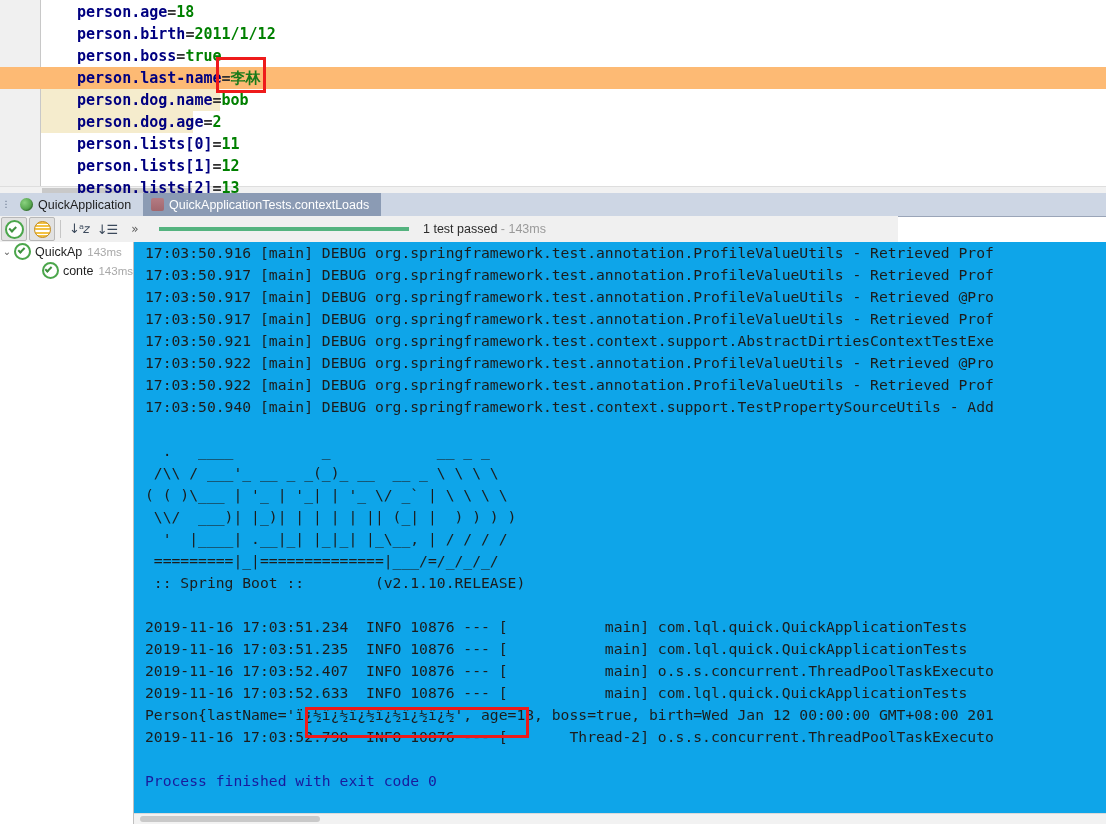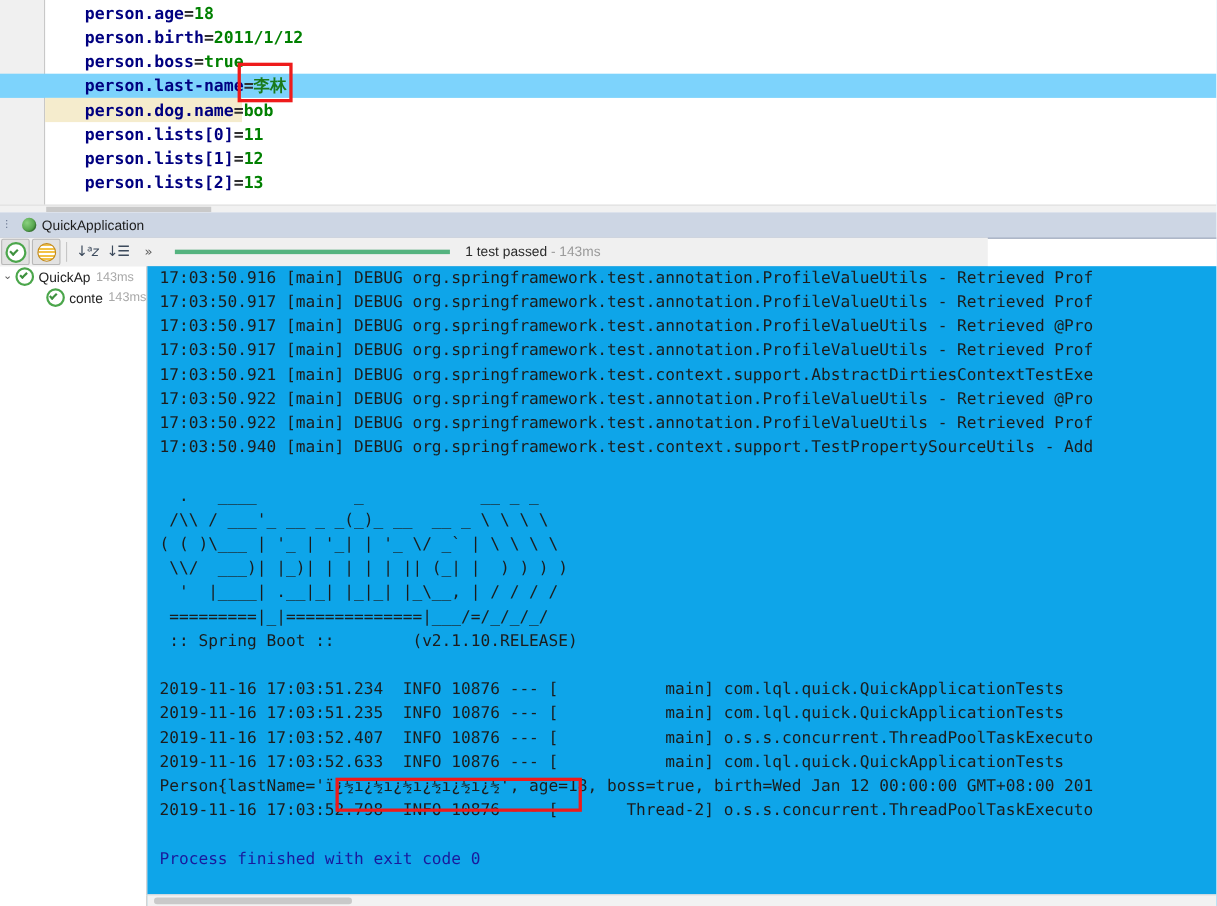--- a/index.html
+++ b/index.html
@@ -46,21 +46,21 @@
     white-space: pre;
     color: #000080;
   }
   .eline .txt {
     position: relative;
     display: inline-block;
     margin-left: 77px;
     z-index: 2;
   }
   .eline.caret-row {
-    background: #7dd3fc;
+    background: #fdba74;
   }
   .eline .range-hl {
     position: absolute;
     left: 41px; top: 0;
     height: 22px;
     background: #f5eccd;
     z-index: 1;
   }
   .k { color: #000080; }
   .eq { color: #303030; font-weight: bold; }
@@ -328,36 +328,41 @@
 <div id="app">
 
   <div class="editor">
     <div class="editor-gutter"></div>
     <div class="editor-lines" id="editor-lines">
         <div class="eline"><span class="txt"><span class="k">person.age</span><span class="eq">=</span><span class="v-num">18</span></span></div>
         <div class="eline"><span class="txt"><span class="k">person.birth</span><span class="eq">=</span><span class="v-num">2011/1/12</span></span></div>
         <div class="eline"><span class="txt"><span class="k">person.boss</span><span class="eq">=</span><span class="v-num">true</span></span></div>
         <div class="eline caret-row"><span class="txt"><span class="k">person.last-name</span><span class="eq">=</span><span class="v-cn">李林</span></span></div>
         <div class="eline"><div class="range-hl" style="width: 179.38px;"></div><span class="txt"><span class="k">person.dog.name</span><span class="eq">=</span><span class="v-str">bob</span></span></div>
+        <div class="eline"><div class="range-hl" style="width: 152.32px;"></div><span class="txt"><span class="k">person.dog.age</span><span class="eq">=</span><span class="v-num">2</span></span></div>
         <div class="eline"><span class="txt"><span class="k">person.lists[0]</span><span class="eq">=</span><span class="v-num">11</span></span></div>
         <div class="eline"><span class="txt"><span class="k">person.lists[1]</span><span class="eq">=</span><span class="v-num">12</span></span></div>
         <div class="eline"><span class="txt"><span class="k">person.lists[2]</span><span class="eq">=</span><span class="v-num">13</span></span></div>
       </div>
     <div class="editor-hscroll">
       <div class="th"></div>
     </div>
   </div>
 
   <div class="runwin">
 
     <div class="tabstrip">
       <div class="strip-dots">⋮</div>
       <div class="tab">
         <span class="tab-ico ico-spring"></span>
         <span>QuickApplication</span>
+      </div>
+      <div class="tab active">
+        <span class="tab-ico ico-junit"></span>
+        <span>QuickApplicationTests.contextLoads</span>
       </div>
     </div>
 
     <div class="toolbar">
       <div class="tb-btn pressed">
         <span class="ic-passed"></span>
       </div>
       <div class="tb-btn pressed">
         <span class="ic-disc"></span>
       </div>

